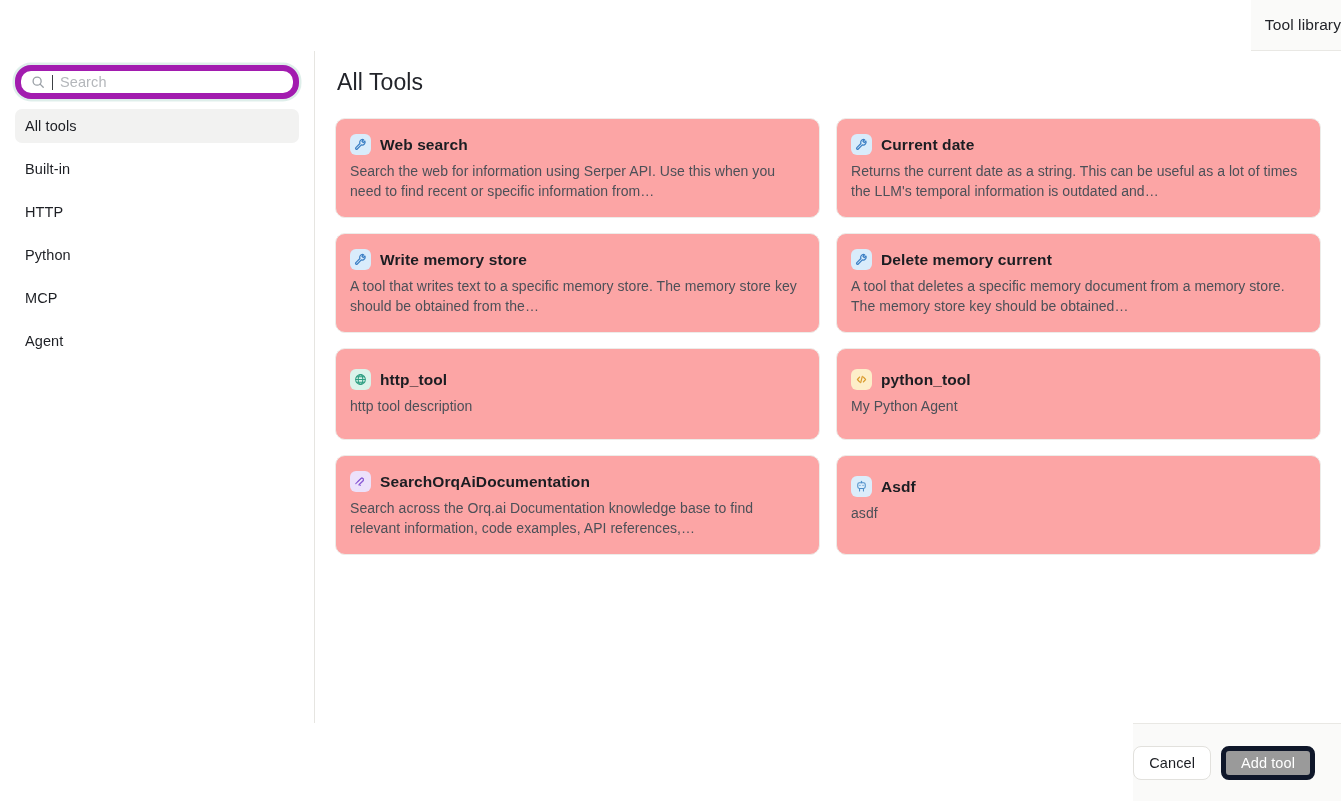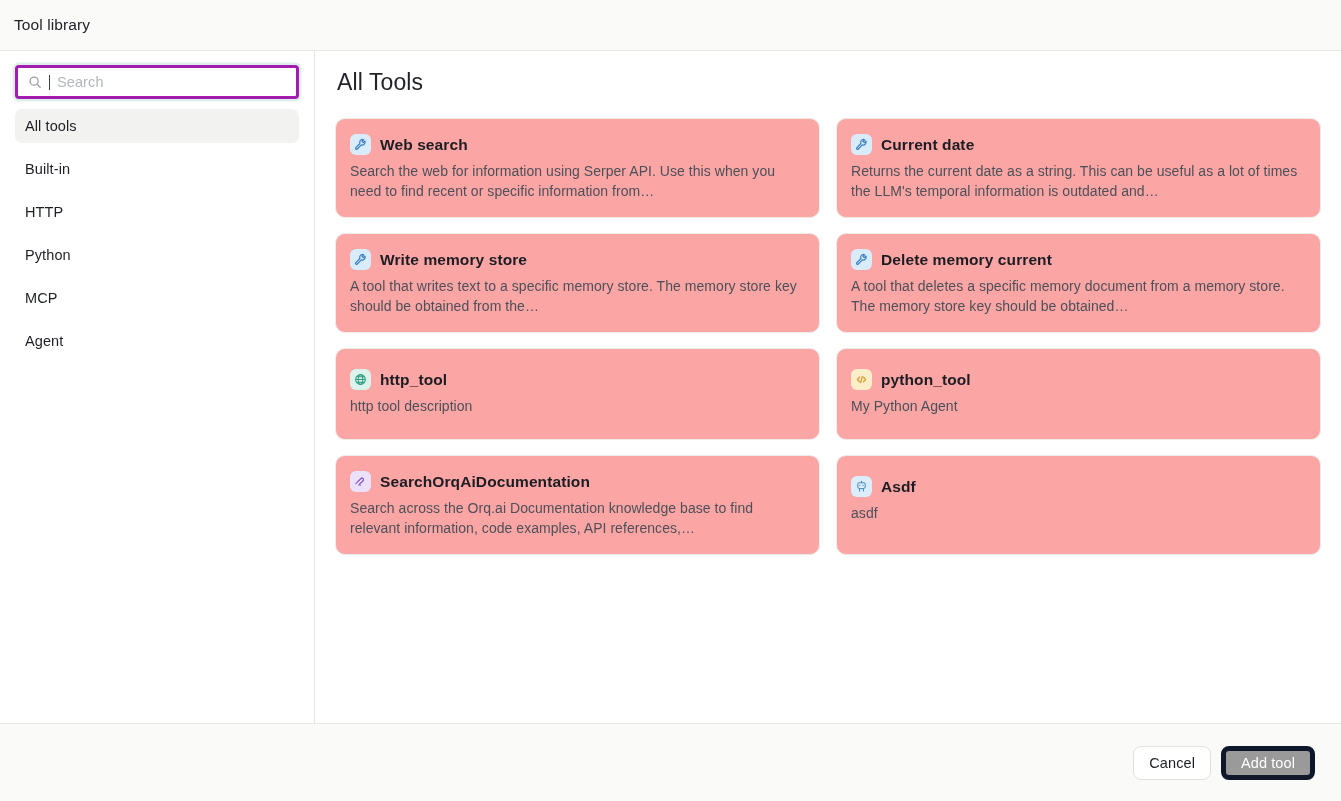--- a/index.html
+++ b/index.html
@@ -7,20 +7,21 @@
     width: 1341px; height: 801px;
     font-family: "Liberation Sans", sans-serif;
     background: #ffffff;
     color: #1f2023;
     overflow: hidden;
   }
   .app {
     width: 1341px; height: 801px;
     display: flex; flex-direction: column;
     background: #ffffff;
+    align-items: flex-end;
   }
 
   
   .titlebar {
     height: 51px;
     flex: 0 0 51px;
     background: #fafaf9;
     border-bottom: 1px solid #e9e8e4;
     display: flex; align-items: center;
     padding: 0 0 0 14px;
@@ -49,22 +50,22 @@
     background: #ffffff;
   }
   .search-wrap {
     position: relative;
     height: 34px;
     margin-bottom: 10px;
   }
   .search-box {
     position: absolute;
     inset: 0;
-    border: 3px solid #a21caf;
-    border-radius: 4px;
+    border: 6px solid #a21caf;
+    border-radius: 16px;
     background: #ffffff;
     box-shadow: 0 0 0 2.5px rgba(160, 205, 196, 0.35);
     display: flex;
     align-items: center;
     padding: 0 10px;
     gap: 7px;
   }
   .search-icon { flex: 0 0 14px; height: 14px; display: block; color: #9aa0a6; }
   .caret {
     width: 1px; height: 15px; background: #3c4043;

